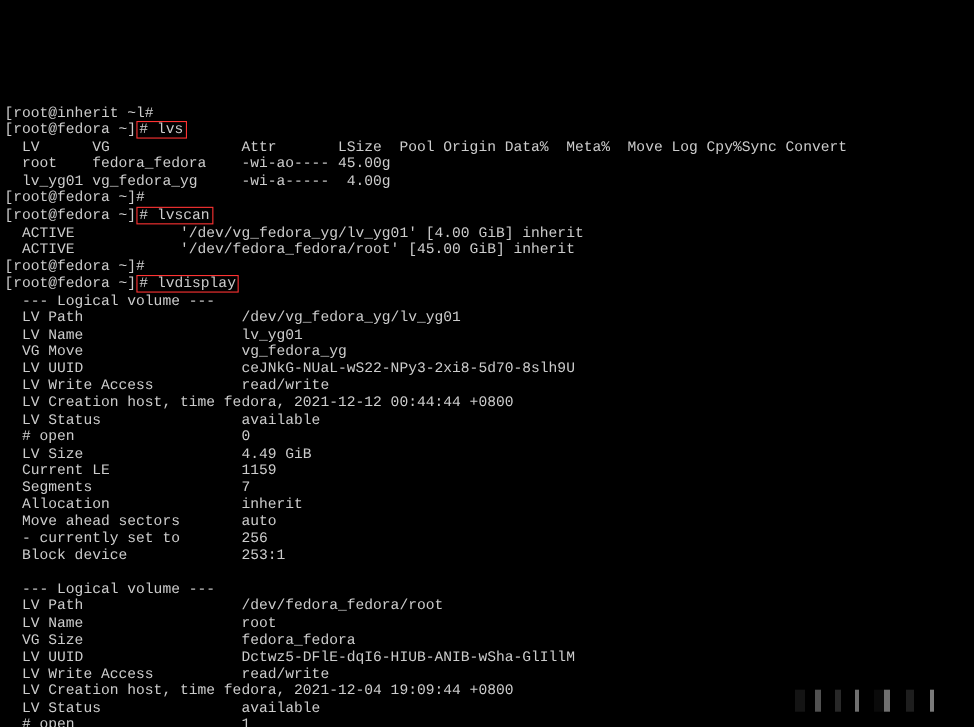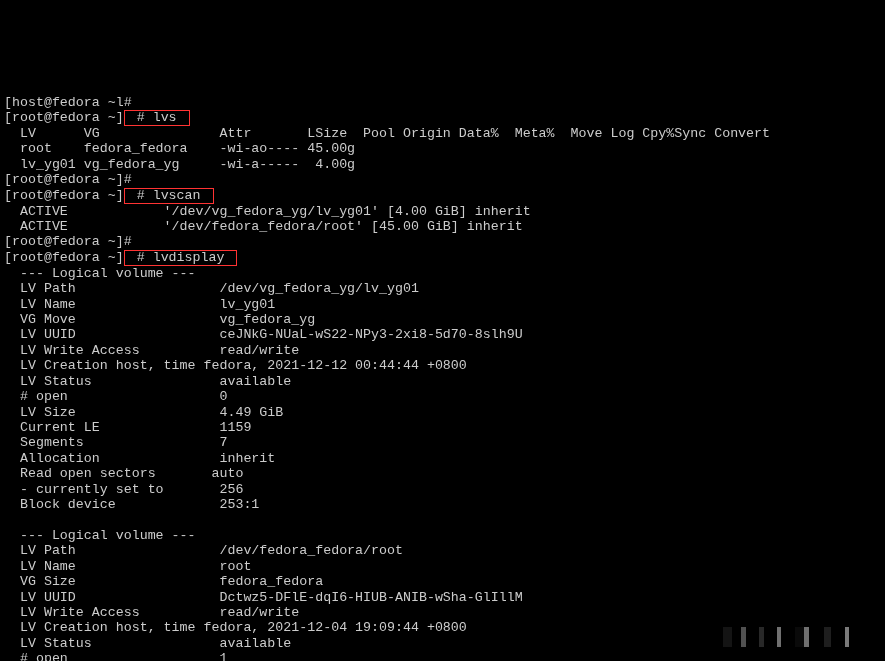--- a/index.html
+++ b/index.html
@@ -13,21 +13,21 @@
     width: 885px;
     height: 661px;
     overflow: hidden;
     white-space: pre;
   }
   .term {
     padding: 2px 4px;
   }
   .hl {
     border: 1.5px solid #f33;
-    padding: 0 12px;
+    padding: 0 2px;
     display: inline-block;
     line-height: 1.05;
   }
   .pix {
     position: absolute;
     right: 0;
     bottom: 14px;
     width: 180px;
     height: 20px;
     background:
@@ -35,21 +35,21 @@
     opacity: 0.6;
     filter: blur(0.6px);
   }
 </style>
 </head>
 <body>
 
 
 
 <div class="term">
-<span>[host@fedora ~l#</span>
+<span>[root@inherit ~l#</span>
 <span>[root@fedora ~]</span><span class="hl"># lvs</span>
 <span>  LV      VG               Attr       LSize  Pool Origin Data%  Meta%  Move Log Cpy%Sync Convert</span>
 <span>  root    fedora_fedora    -wi-ao---- 45.00g</span>
 <span>  lv_yg01 vg_fedora_yg     -wi-a-----  4.00g</span>
 <span>[root@fedora ~]#</span>
 <span>[root@fedora ~]</span><span class="hl"># lvscan</span>
 <span>  ACTIVE            '/dev/vg_fedora_yg/lv_yg01' [4.00 GiB] inherit</span>
 <span>  ACTIVE            '/dev/fedora_fedora/root' [45.00 GiB] inherit</span>
 <span>[root@fedora ~]#</span>
 <span>[root@fedora ~]</span><span class="hl"># lvdisplay</span>
@@ -59,21 +59,21 @@
 <span>  VG Move                  vg_fedora_yg</span>
 <span>  LV UUID                  ceJNkG-NUaL-wS22-NPy3-2xi8-5d70-8slh9U</span>
 <span>  LV Write Access          read/write</span>
 <span>  LV Creation host, time fedora, 2021-12-12 00:44:44 +0800</span>
 <span>  LV Status                available</span>
 <span>  # open                   0</span>
 <span>  LV Size                  4.49 GiB</span>
 <span>  Current LE               1159</span>
 <span>  Segments                 7</span>
 <span>  Allocation               inherit</span>
-<span>  Read open sectors       auto</span>
+<span>  Move ahead sectors       auto</span>
 <span>  - currently set to       256</span>
 <span>  Block device             253:1</span>
 <span> </span>
 <span>  --- Logical volume ---</span>
 <span>  LV Path                  /dev/fedora_fedora/root</span>
 <span>  LV Name                  root</span>
 <span>  VG Size                  fedora_fedora</span>
 <span>  LV UUID                  Dctwz5-DFlE-dqI6-HIUB-ANIB-wSha-GlIllM</span>
 <span>  LV Write Access          read/write</span>
 <span>  LV Creation host, time fedora, 2021-12-04 19:09:44 +0800</span>

